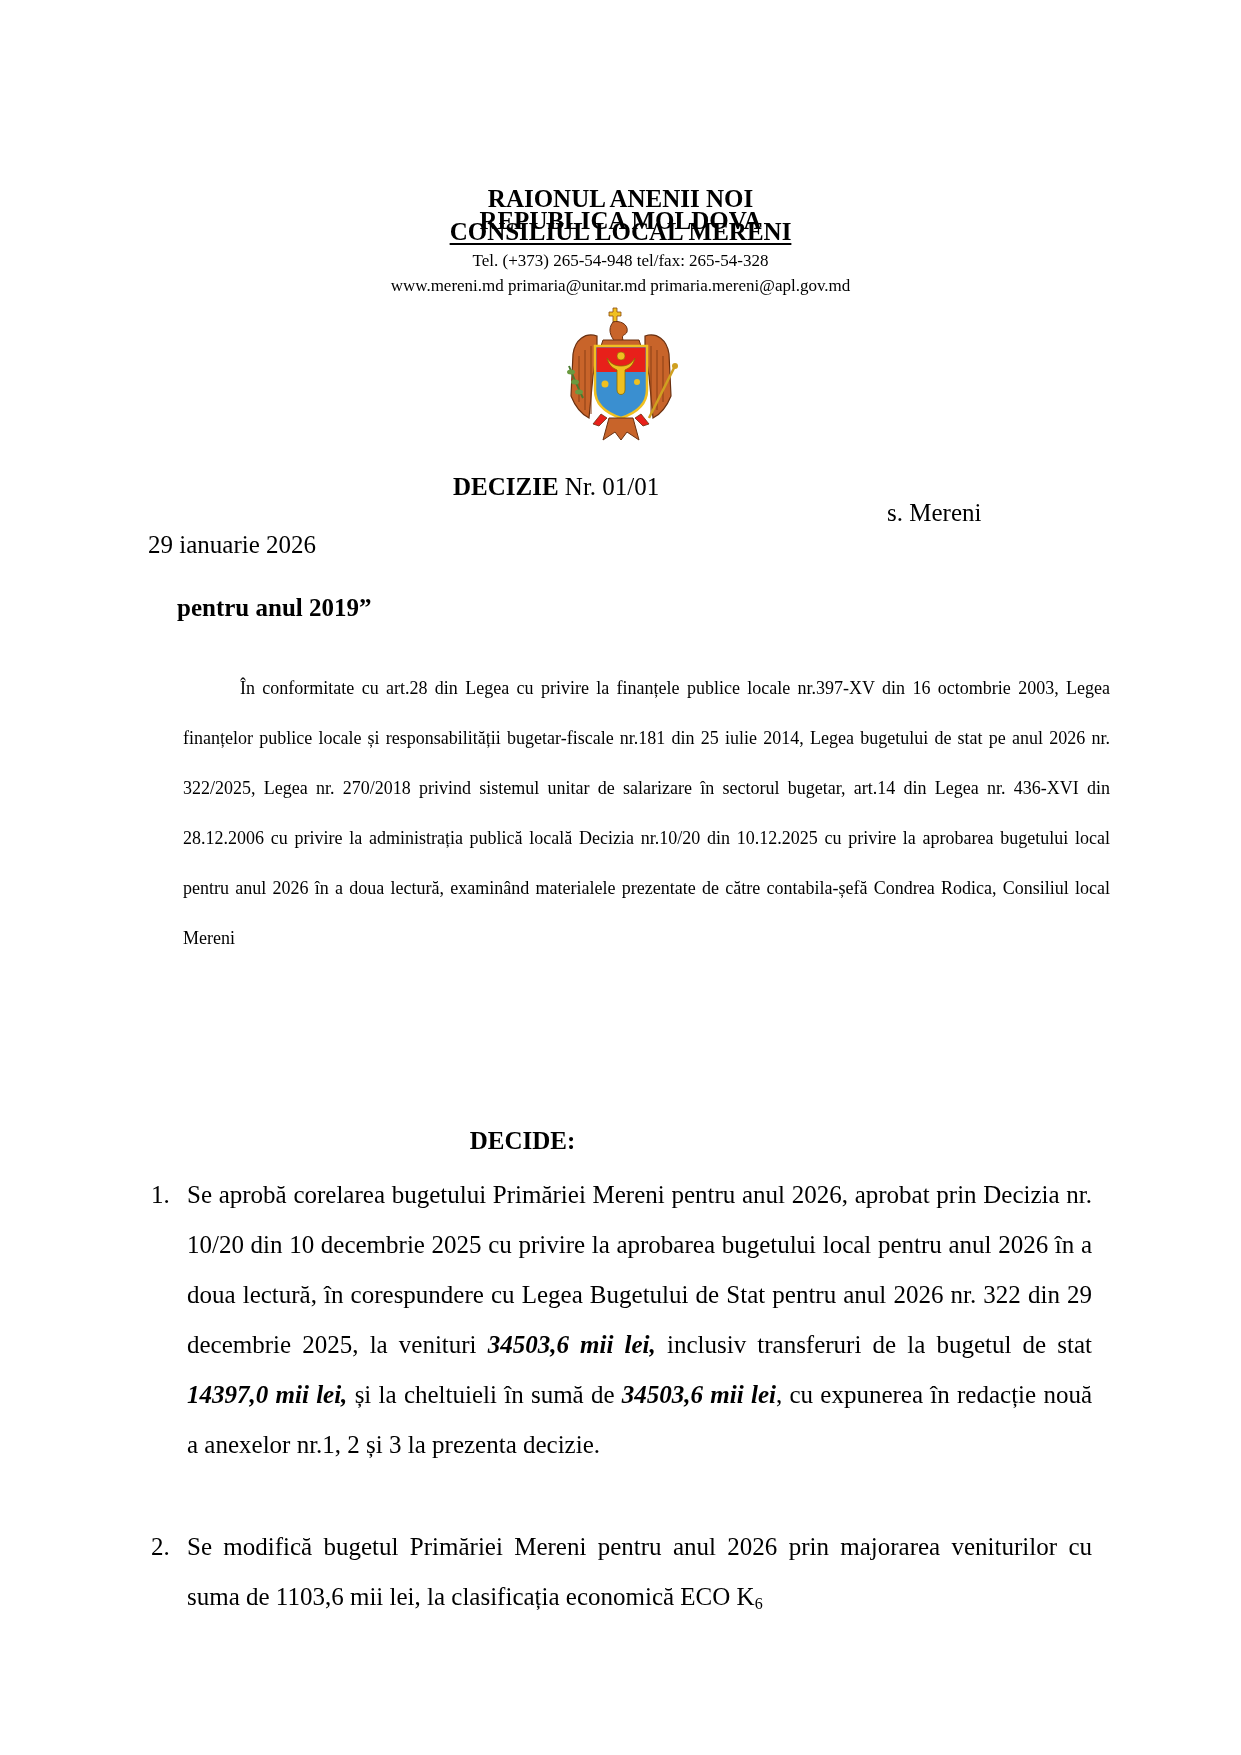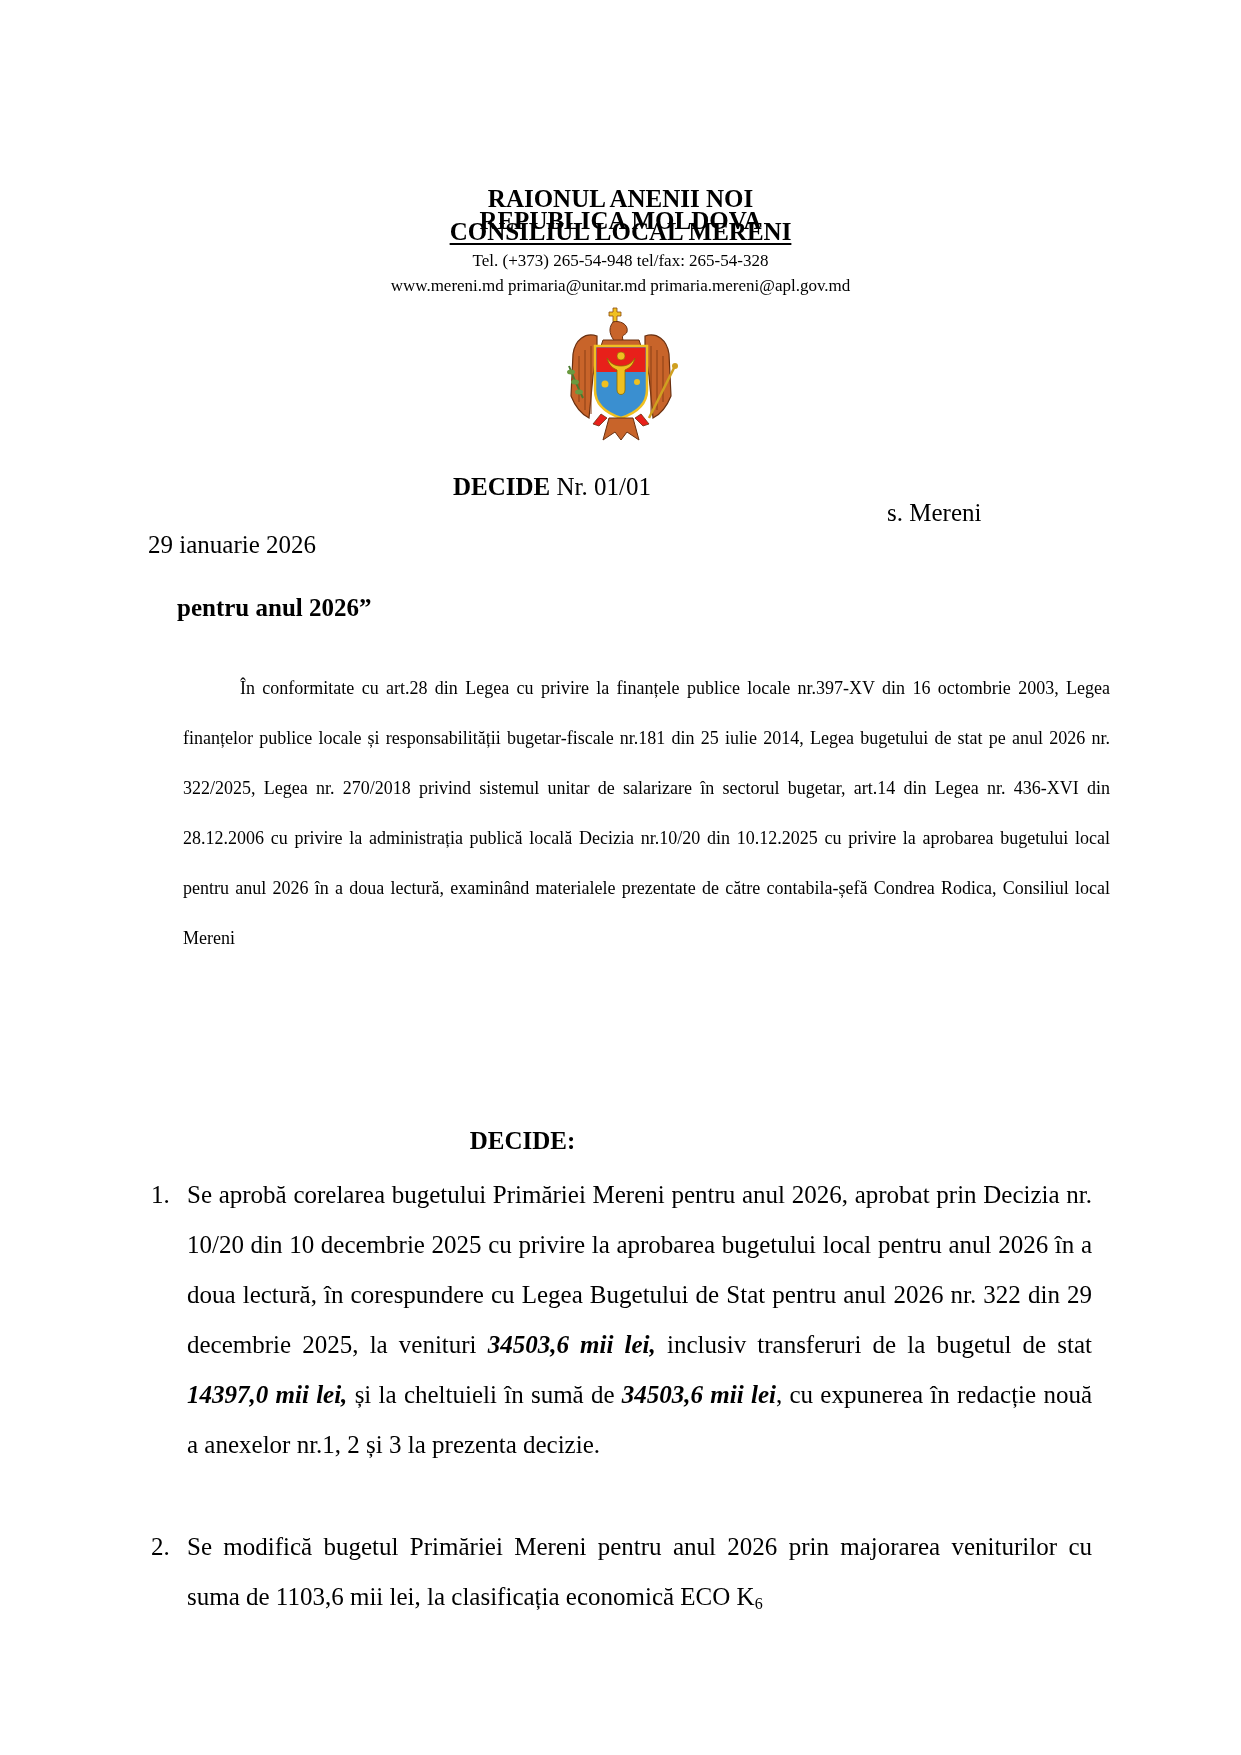--- a/index.html
+++ b/index.html
@@ -163,27 +163,27 @@
 
     <path d="M112 60 L86 112" stroke="#d0a020" stroke-width="2.5"></path>
     <circle cx="112" cy="60" r="3" fill="#d0a020"></circle>
 
     <path d="M38 108 L30 118 L36 120 L44 112 Z" fill="#e8201a" stroke="#6a3010" stroke-width="0.8"></path>
     <path d="M78 108 L86 118 L80 120 L72 112 Z" fill="#e8201a" stroke="#6a3010" stroke-width="0.8"></path>
     <path d="M46 112 L40 134 L52 126 L58 134 L64 126 L76 134 L70 112 Z" fill="#c8642a" stroke="#6a3010" stroke-width="1"></path>
   </svg>
 </div>
 
-<div class="abs decision-no"><b>DECIDE</b><span> Nr. 01/01</span></div>
+<div class="abs decision-no"><b>DECIZIE</b><span> Nr. 01/01</span></div>
 
 <div class="abs date-line">29 ianuarie 2026</div>
 <div class="abs place-line">s. Mereni</div>
 
 <div class="title-block">
-  <div>pentru anul 2026”</div>
+  <div>pentru anul 2019”</div>
 </div>
 
 <div class="para">În conformitate cu art.28 din Legea cu privire la finanțele publice locale nr.397-XV din 16 octombrie 2003, Legea finanțelor publice locale și responsabilității bugetar-fiscale nr.181 din 25 iulie 2014, Legea bugetului de stat pe anul 2026 nr. 322/2025, Legea nr. 270/2018 privind sistemul unitar de salarizare în sectorul bugetar, art.14 din Legea nr. 436-XVI din 28.12.2006 cu privire la administrația publică locală Decizia nr.10/20 din 10.12.2025 cu privire la aprobarea bugetului local pentru anul 2026 în a doua lectură, examinând materialele prezentate de către contabila-șefă Condrea Rodica, Consiliul local Mereni</div>
 
 <div class="decide">DECIDE:</div>
 
 <div class="list-item item-1">
   <span class="list-num">1.</span>
   <div class="list-text"><span>Se aprobă corelarea bugetului Primăriei Mereni pentru anul 2026, aprobat prin Decizia nr. 10/20 din 10 decembrie 2025 cu privire la aprobarea bugetului local pentru anul 2026 în a doua lectură, în corespundere cu Legea Bugetului de Stat pentru anul 2026 nr. 322 din 29 decembrie 2025, la venituri </span><span class="bi">34503,6 mii lei,</span><span> inclusiv transferuri de la bugetul de stat  </span><span class="bi">14397,0 mii lei,</span><span> și la cheltuieli în sumă de </span><span class="bi">34503,6 mii lei</span><span>, cu expunerea în redacție nouă a anexelor nr.1, 2 și 3 la prezenta decizie.</span></div>
 </div>

